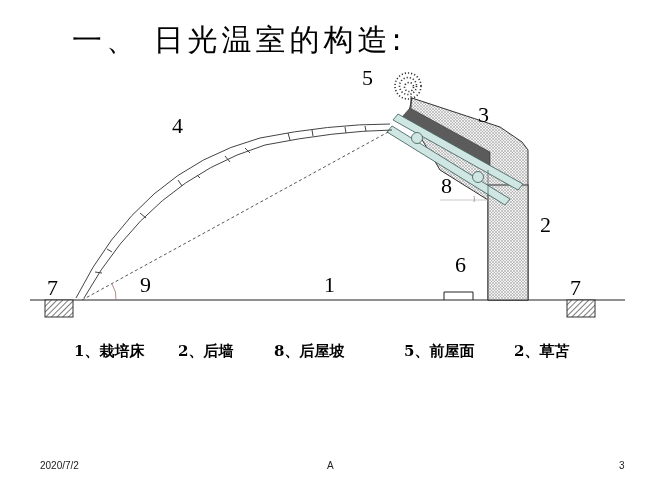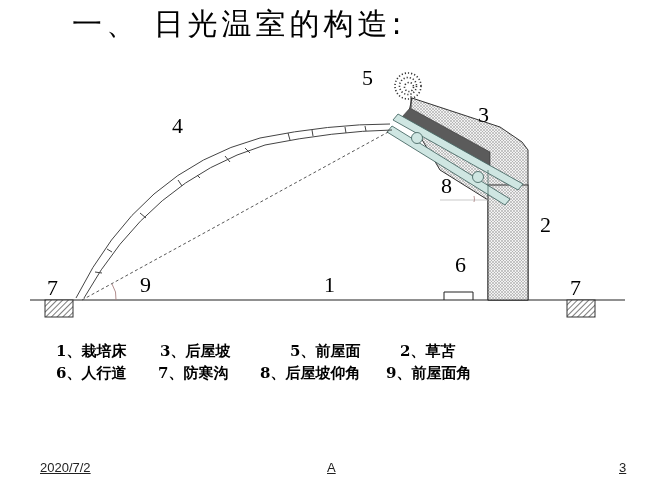--- a/index.html
+++ b/index.html
@@ -1,23 +1,23 @@
 <!DOCTYPE html>
 <html><head>
 <meta charset="utf-8">
 <style>
   html, body { margin: 0; padding: 0; background: #ffffff; }
   body { width: 667px; height: 500px; position: relative; overflow: hidden; font-family: "DejaVu Serif", serif; }
-  .title { position: absolute; left: 72px; top: 4px; font-family: "DejaVu Sans", sans-serif; font-size: 30px; letter-spacing: 4px; color: #000; white-space: nowrap; }
+  .title { position: absolute; left: 72px; top: 20px; font-family: "DejaVu Sans", sans-serif; font-size: 30px; letter-spacing: 4px; color: #000; white-space: nowrap; }
   svg.diagram { position: absolute; left: 0; top: 0; }
   .num { font-family: "Liberation Serif", serif; font-size: 22px; fill: #000; }
-  .legend { position: absolute; left: 56px; top: 340px; font-family: "DejaVu Serif", serif; font-size: 15px; font-weight: bold; color: #000; line-height: 22px; white-space: nowrap; }
+  .legend { position: absolute; left: 74px; top: 340px; font-family: "DejaVu Serif", serif; font-size: 15px; font-weight: bold; color: #000; line-height: 22px; white-space: nowrap; }
   .legend-row { display: flex; }
   .legend-item { display: inline-block; }
-  .footer { position: absolute; top: 460px; font-family: "Liberation Sans", sans-serif; font-size: 13px; color: #222; text-decoration: underline; }
+  .footer { position: absolute; top: 460px; font-family: "Liberation Sans", sans-serif; font-size: 10px; color: #222; }
   .footer-date { left: 40px; }
   .footer-center { left: 327px; }
   .footer-page { left: 619px; }
 </style>
 </head>
 <body>
 
 <div class="title">一、 日光温室的构造:</div>
 
 <svg class="diagram" width="667" height="500" viewBox="0 0 667 500">
@@ -97,27 +97,22 @@
   <text class="num" x="362" y="85">5</text>
   <text class="num" x="455" y="272">6</text>
   <text class="num" x="47" y="295">7</text>
   <text class="num" x="570" y="295">7</text>
   <text class="num" x="441" y="193">8</text>
 </svg>
 
 <div class="legend">
   <div class="legend-row">
     <span class="legend-item" style="width:104px">1、栽培床</span>
-    <span class="legend-item" style="width:130px">3、后屋坡</span>
+    <span class="legend-item" style="width:96px">2、后墙</span>
+    <span class="legend-item" style="width:130px">8、后屋坡</span>
     <span class="legend-item" style="width:110px">5、前屋面</span>
     <span class="legend-item">2、草苫</span>
-  </div>
-  <div class="legend-row">
-    <span class="legend-item" style="width:102px">6、人行道</span>
-    <span class="legend-item" style="width:102px">7、防寒沟</span>
-    <span class="legend-item" style="width:126px">8、后屋坡仰角</span>
-    <span class="legend-item">9、前屋面角</span>
   </div>
 </div>
 
 <div class="footer footer-date">2020/7/2</div>
 <div class="footer footer-center">A</div>
 <div class="footer footer-page">3</div>
 
 </body></html>

